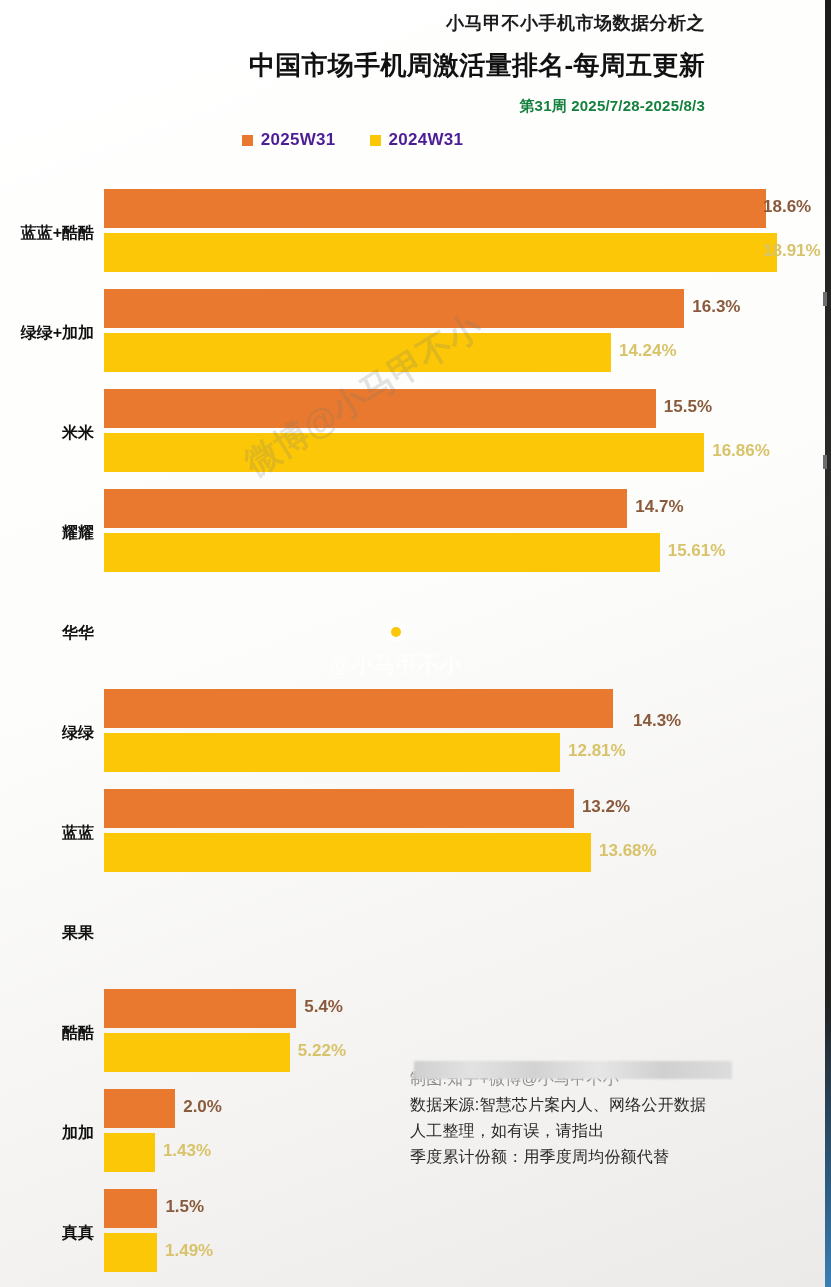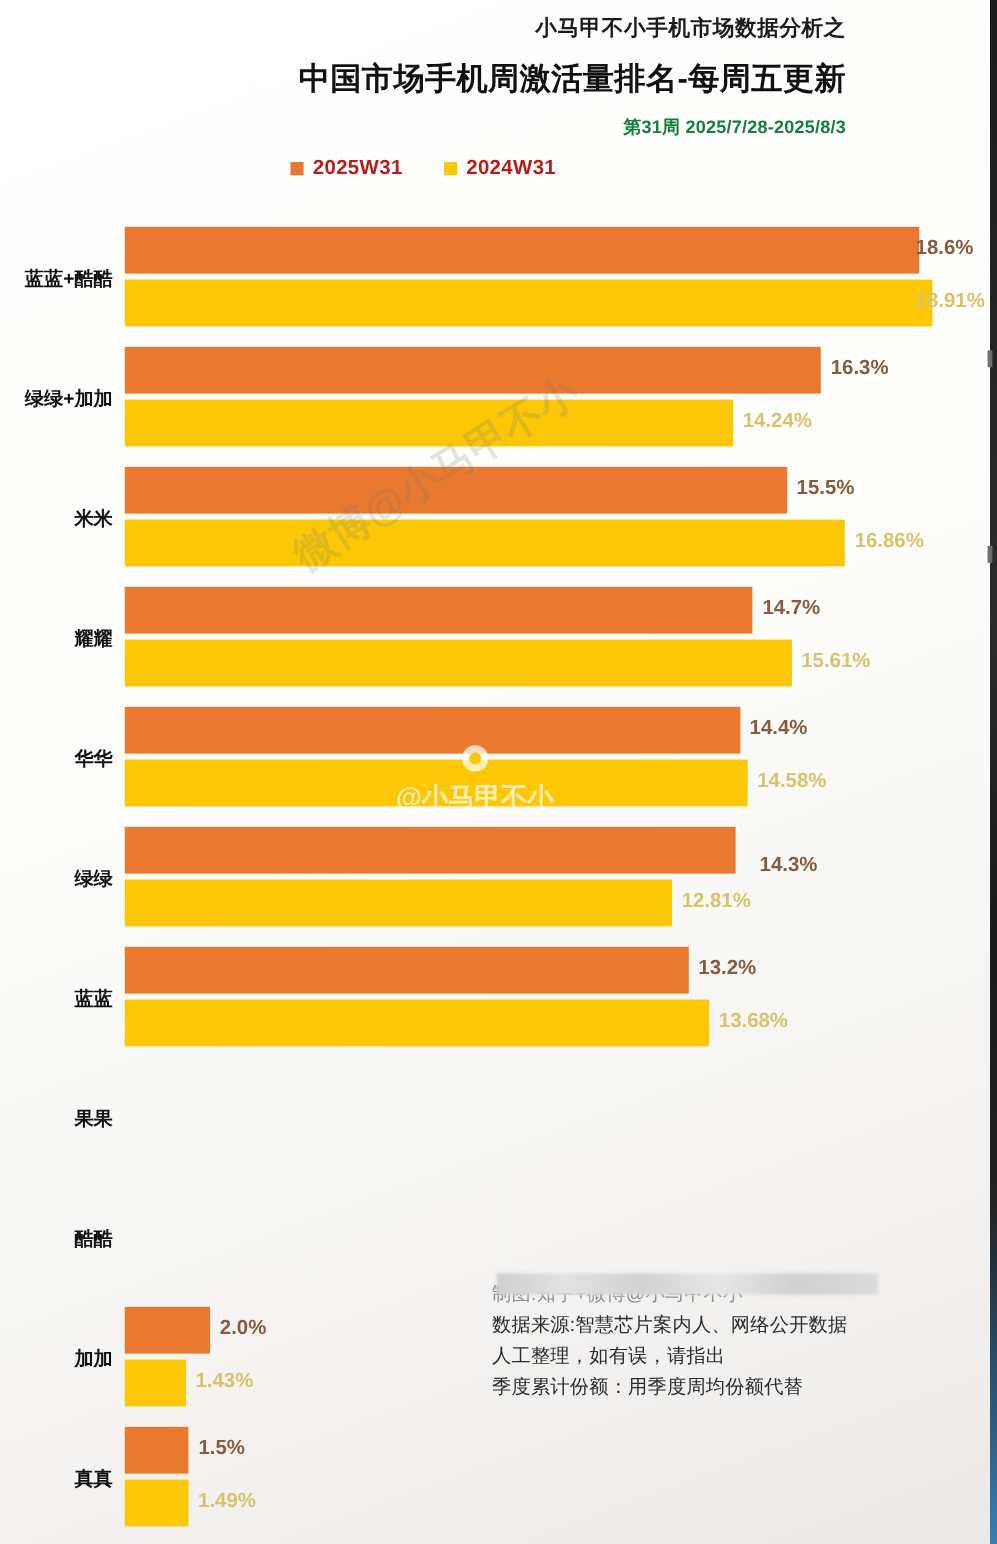--- a/index.html
+++ b/index.html
@@ -15,21 +15,21 @@
   #edge-tick-b{position:absolute;right:4px;top:455px;width:4px;height:14px;background:#6d6d6d;z-index:61;}
 
   
   #header{position:absolute;top:0;left:0;width:705px;text-align:right;z-index:20;}
   #title-sup{font-size:18px;font-weight:bold;color:#1b1b1b;letter-spacing:.5px;margin-top:11px;}
   #title-main{font-size:26px;font-weight:bold;color:#111;letter-spacing:.3px;margin-top:13px;}
   #title-sub{font-size:15px;font-weight:bold;color:#15803d;margin-top:14px;letter-spacing:.2px;}
   #legend{margin-top:14px;display:flex;justify-content:center;align-items:center;gap:34px;}
   .legend-item{display:flex;align-items:center;gap:8px;}
   .legend-swatch{width:11px;height:11px;display:block;}
-  .legend-label{font-size:17px;font-weight:bold;color:#b91c1c;letter-spacing:.3px;}
+  .legend-label{font-size:17px;font-weight:bold;color:#4c1d95;letter-spacing:.3px;}
 
   
   #chart{position:absolute;top:183px;left:0;width:825px;z-index:15;}
   .row{position:relative;height:100px;}
   .cat-label{position:absolute;left:-6px;width:100px;text-align:right;
     font-size:16px;font-weight:bold;color:#111;letter-spacing:0px;
     top:50%;transform:translateY(-50%);white-space:nowrap;}
   .bar-wrap{position:absolute;left:104px;top:0;right:0;height:100px;}
   .bar{position:absolute;height:39px;}
   .bar.s2025{top:6px;background:#e8792e;}
@@ -115,26 +115,20 @@
       <div class="cat-label">耀耀</div>
       <div class="bar-wrap">
         <div class="bar s2025" style="width: 523.32px; background: rgb(232, 121, 46);"></div>
         <div class="bar-val s2025" style="top: 14px; left: 531.32px;">14.7%</div>
         <div class="bar s2024" style="width: 555.716px; background: rgb(251, 199, 6);"></div>
         <div class="bar-val s2024" style="top: 58px; left: 563.716px;">15.61%</div>
       </div>
     </div>
     <div class="row">
       <div class="cat-label">华华</div>
-      <div class="bar-wrap">
-        <div class="bar s2025" style="width: 512.64px; background: rgb(232, 121, 46);"></div>
-        <div class="bar-val s2025" style="top: 14px; left: 520.64px;">14.4%</div>
-        <div class="bar s2024" style="width: 519.048px; background: rgb(251, 199, 6);"></div>
-        <div class="bar-val s2024" style="top: 58px; left: 527.048px;">14.58%</div>
-      </div>
     </div>
     <div class="row">
       <div class="cat-label">绿绿</div>
       <div class="bar-wrap">
         <div class="bar s2025" style="width: 509.08px; background: rgb(232, 121, 46);"></div>
         <div class="bar-val s2025" style="top: 14px; left: 529px; margin-top: 14px;">14.3%</div>
         <div class="bar s2024" style="width: 456.036px; background: rgb(251, 199, 6);"></div>
         <div class="bar-val s2024" style="top: 58px; left: 464.036px;">12.81%</div>
       </div>
     </div>
@@ -145,20 +139,26 @@
         <div class="bar-val s2025" style="top: 14px; left: 477.92px;">13.2%</div>
         <div class="bar s2024" style="width: 487.008px; background: rgb(251, 199, 6);"></div>
         <div class="bar-val s2024" style="top: 58px; left: 495.008px;">13.68%</div>
       </div>
     </div>
     <div class="row">
       <div class="cat-label">果果</div>
     </div>
     <div class="row">
       <div class="cat-label">酷酷</div>
+      <div class="bar-wrap">
+        <div class="bar s2025" style="width: 192.24px; background: rgb(232, 121, 46);"></div>
+        <div class="bar-val s2025" style="top: 14px; left: 200.24px;">5.4%</div>
+        <div class="bar s2024" style="width: 185.832px; background: rgb(251, 199, 6);"></div>
+        <div class="bar-val s2024" style="top: 58px; left: 193.832px;">5.22%</div>
+      </div>
     </div>
     <div class="row">
       <div class="cat-label">加加</div>
       <div class="bar-wrap">
         <div class="bar s2025" style="width: 71.2px; background: rgb(232, 121, 46);"></div>
         <div class="bar-val s2025" style="top: 14px; left: 79.2px;">2.0%</div>
         <div class="bar s2024" style="width: 50.908px; background: rgb(251, 199, 6);"></div>
         <div class="bar-val s2024" style="top: 58px; left: 58.908px;">1.43%</div>
       </div>
     </div>

